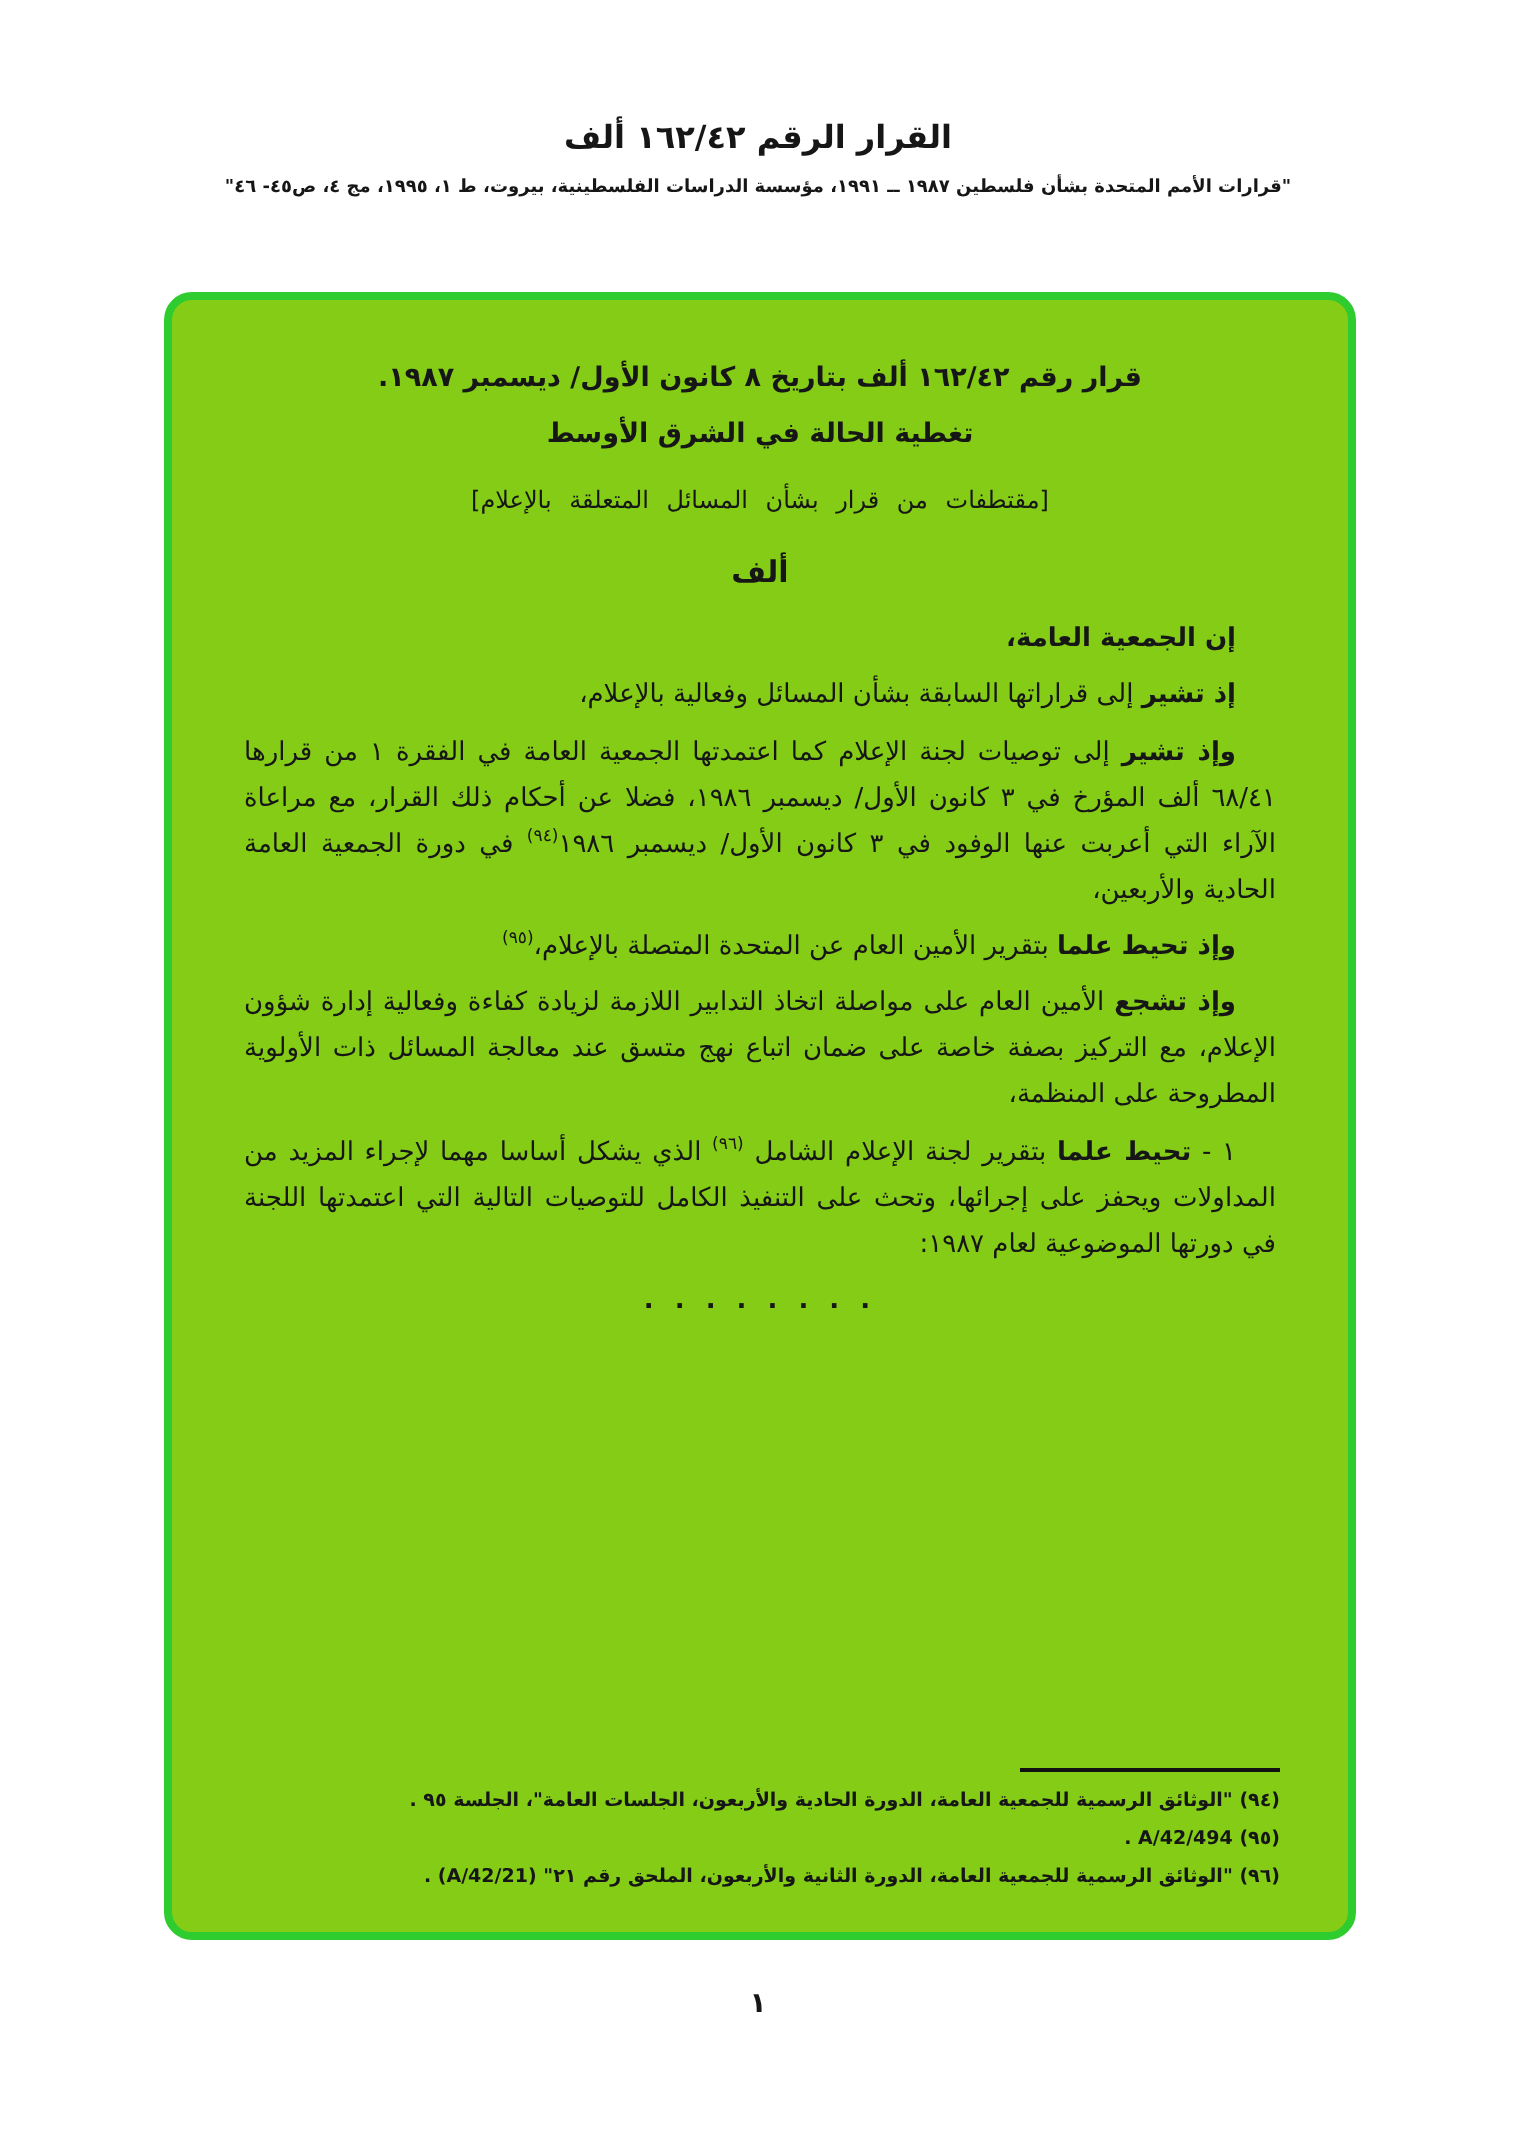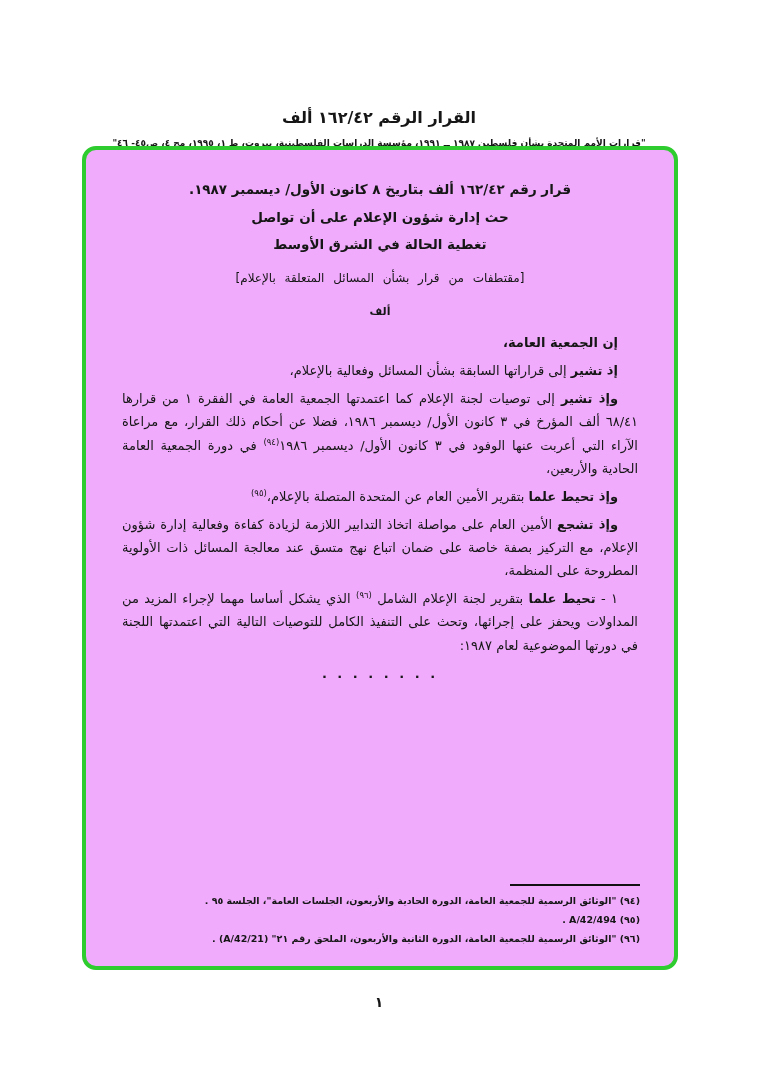--- a/index.html
+++ b/index.html
@@ -9,40 +9,40 @@
     font-family: "DejaVu Sans", sans-serif;
     color: #161616;
     overflow: hidden;
   }
   .page {
     position: relative;
     width: 758px; height: 1078px;
     direction: rtl;
     background: #ffffff;
   }
-  .doc-header { text-align: center; padding-top: 108px; }
+  .doc-header { text-align: center; padding-top: 59px; }
   .doc-header-title { font-size: 16px; font-weight: bold; letter-spacing: 0; }
   .doc-header-source {
     font-size: 9px; font-weight: bold; margin-top: 11px;
     white-space: nowrap;
   }
   .green-box {
     position: absolute;
     left: 82px; top: 146px;
     width: 596px; height: 824px;
     border: 4px solid #2ecc2e;
     border-radius: 14px;
-    background: #f0abfc;
+    background: #84cc16;
     padding: 24px 32px 16px 32px;
     display: flex; flex-direction: column;
     overflow: hidden;
   }
   .res-title { text-align: center; font-weight: bold; font-size: 13.5px; line-height: 2.05; margin-top: 2px; }
   .res-subtitle { text-align: center; font-size: 12px; margin-top: 12px; word-spacing: 5px; }
-  .res-section { text-align: center; font-weight: bold; font-size: 11px; margin-top: 20px; }
+  .res-section { text-align: center; font-weight: bold; font-size: 15px; margin-top: 20px; }
   .res-body {
     margin-top: 13px;
     font-size: 13px; line-height: 1.78;
     text-align: justify;
     padding: 0 4px;
   }
   .para { text-indent: 20px; margin-bottom: 5px; }
   .lead { font-weight: bold; }
   sup.fn { font-size: 8.5px; vertical-align: super; line-height: 0; }
   .dots { text-align: center; font-weight: bold; letter-spacing: 3px; margin-top: 2px; }
@@ -66,21 +66,20 @@
 
   <header class="doc-header">
     <h1 class="doc-header-title">القرار الرقم ١٦٢/٤٢ ألف</h1>
     <div class="doc-header-source">"قرارات الأمم المتحدة بشأن فلسطين ١٩٨٧ ــ ١٩٩١، مؤسسة الدراسات الفلسطينية، بيروت، ط ١، ١٩٩٥، مج ٤، ص٤٥- ٤٦"</div>
   </header>
 
   <section class="green-box">
 
     <div class="res-title">
       <div class="res-title-line">قرار رقم ١٦٢/٤٢ ألف بتاريخ ٨ كانون الأول/ ديسمبر ١٩٨٧.</div>
-      <div class="res-title-line">حث إدارة شؤون الإعلام على أن تواصل</div>
       <div class="res-title-line">تغطية الحالة في الشرق الأوسط</div>
     </div>
 
     <div class="res-subtitle">[مقتطفات من قرار بشأن المسائل المتعلقة بالإعلام]</div>
 
     <div class="res-section">ألف</div>
 
     <div class="res-body">
 
       <p class="para"><b class="lead">إن الجمعية العامة،</b></p>

